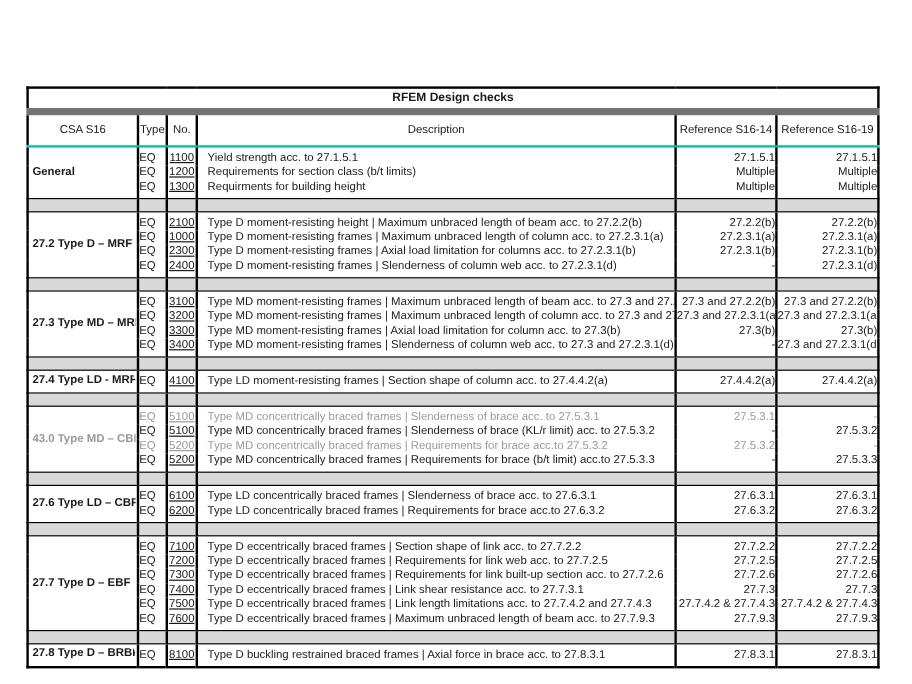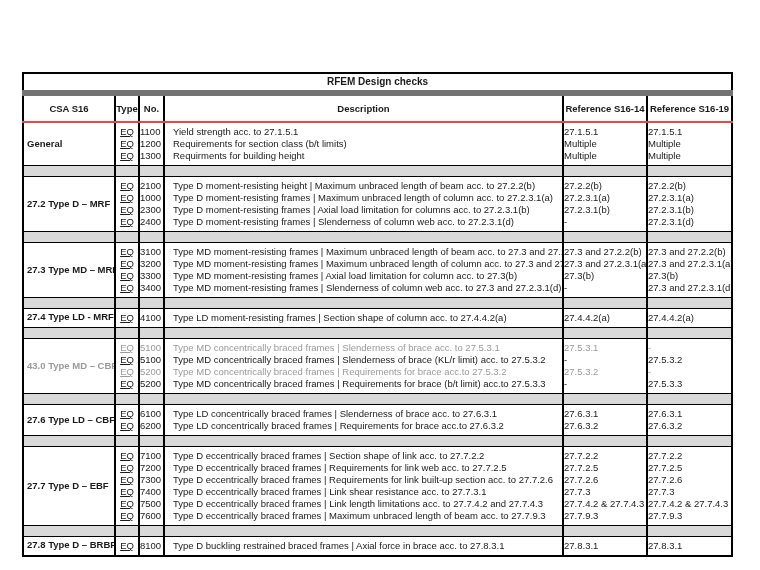--- a/index.html
+++ b/index.html
@@ -17,35 +17,35 @@
   .doc-table td{padding:0;vertical-align:middle;white-space:nowrap;overflow:hidden;}
   
   table.doc-table{border:2px solid #000;}
   
   td.title-cell{
     border-bottom:6px solid #737373;text-align:center;font-weight:bold;
     height:16px;font-size:10px;
   }
   
   .hdr td{
-    border-bottom:2px solid #ef4444;font-weight:bold;text-align:center;
+    border-bottom:2px solid #14b8a6;font-weight:normal;text-align:center;
     height:25px;font-size:9.5px;
   }
   
   .cb{border-right:2px solid #000;}
   
   td.c-label{font-weight:bold;text-align:left;padding-left:3px;font-size:9.5px;}
-  td.c-type{text-align:center;text-decoration:underline;}
-  td.c-no{}
+  td.c-type{}
+  td.c-no{text-align:center;text-decoration:underline;}
   td.c-desc{text-align:left;padding-left:8px;}
-  td.c-ref{text-align:left;}
+  td.c-ref{text-align:right;}
   tbody.section tr{height:12px;}
   tbody.section tr:first-child td{padding-top:3px;}
   tbody.section tr:last-child td{padding-bottom:3px;}
-  tbody.section tr:first-child td.c-label{padding-top:0;}
+  tbody.section tr:first-child td.c-label{padding-top:0;border-radius:11px;}
   
   tr.dim td{color:#9a9a9a;}
   
   tbody.sep td{
     height:10px;background:#d9d9d9;
     border-top:1px solid #000;border-bottom:1px solid #000;
   }
   b{font-weight:normal;}
 </style>
 </head>

